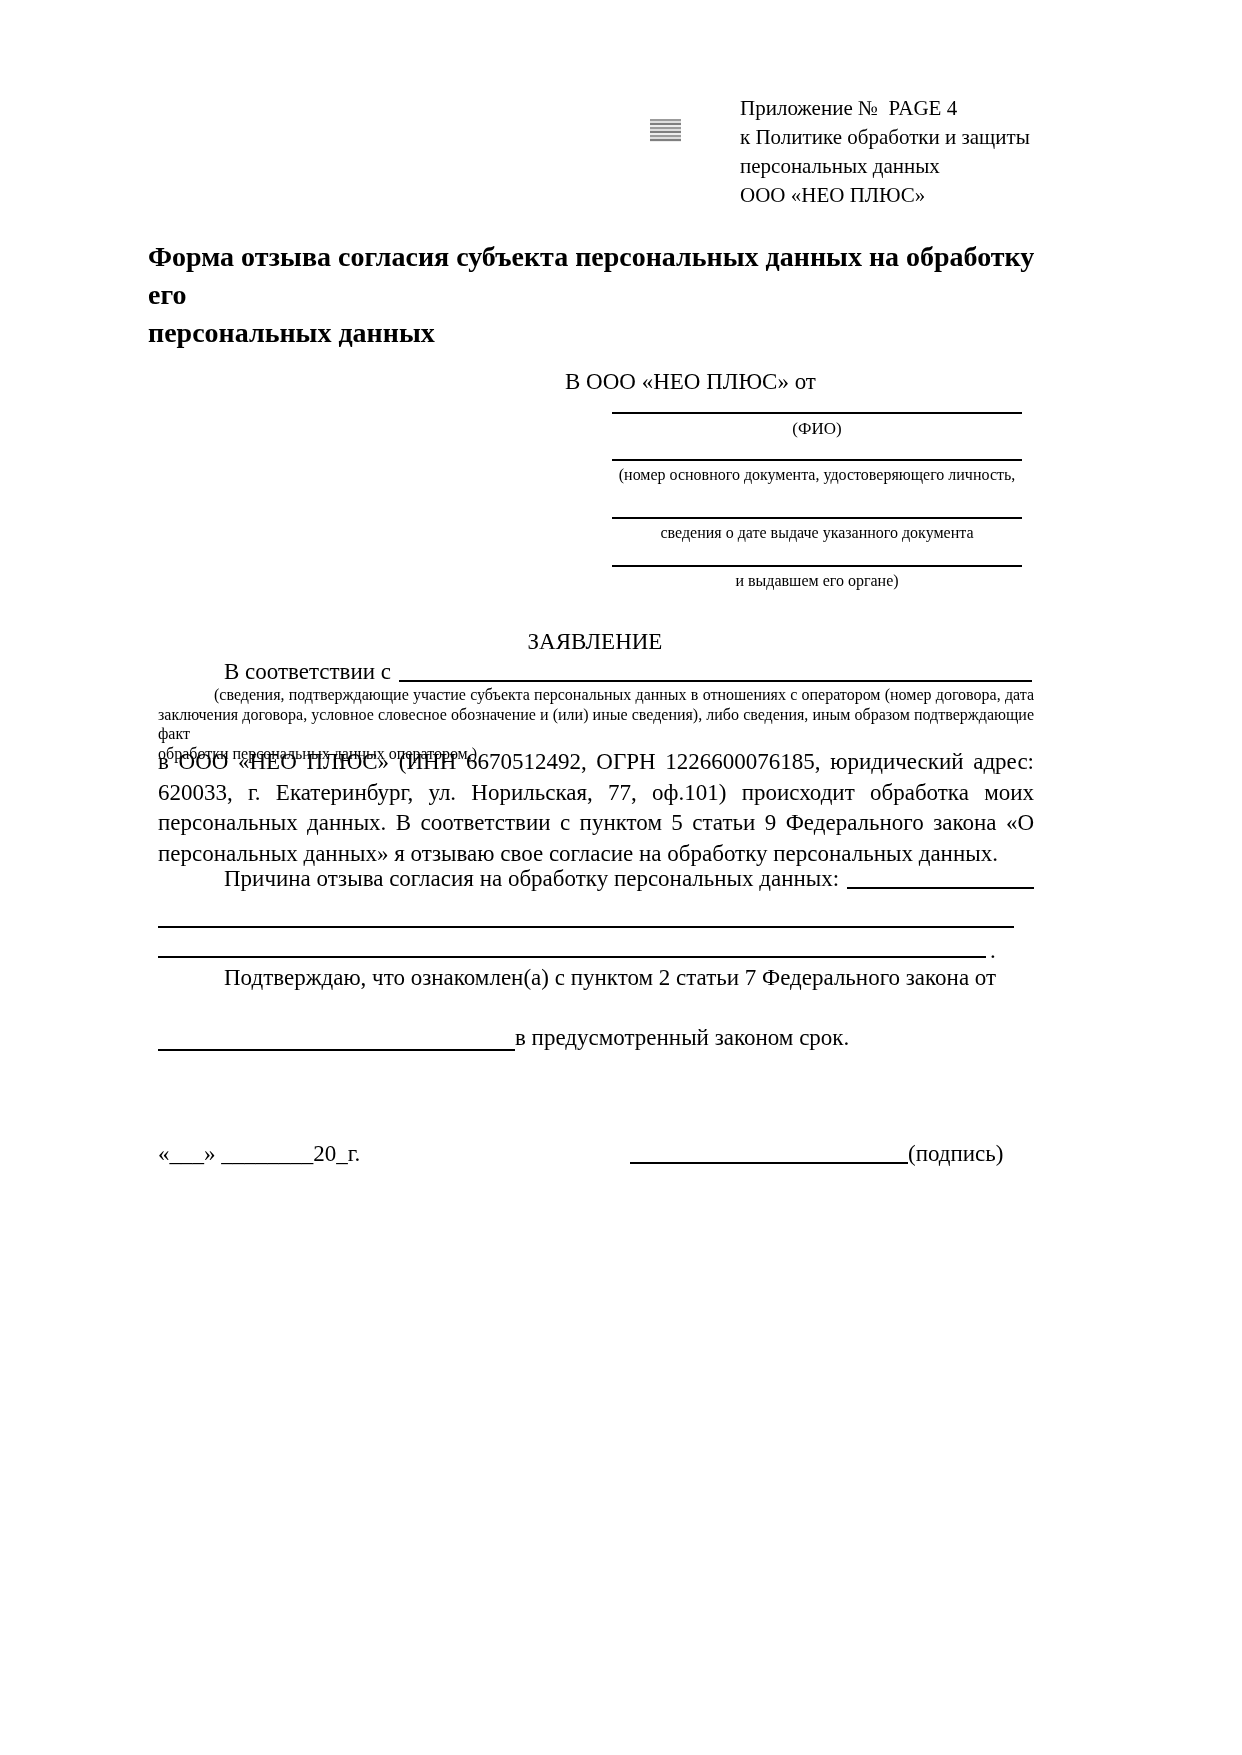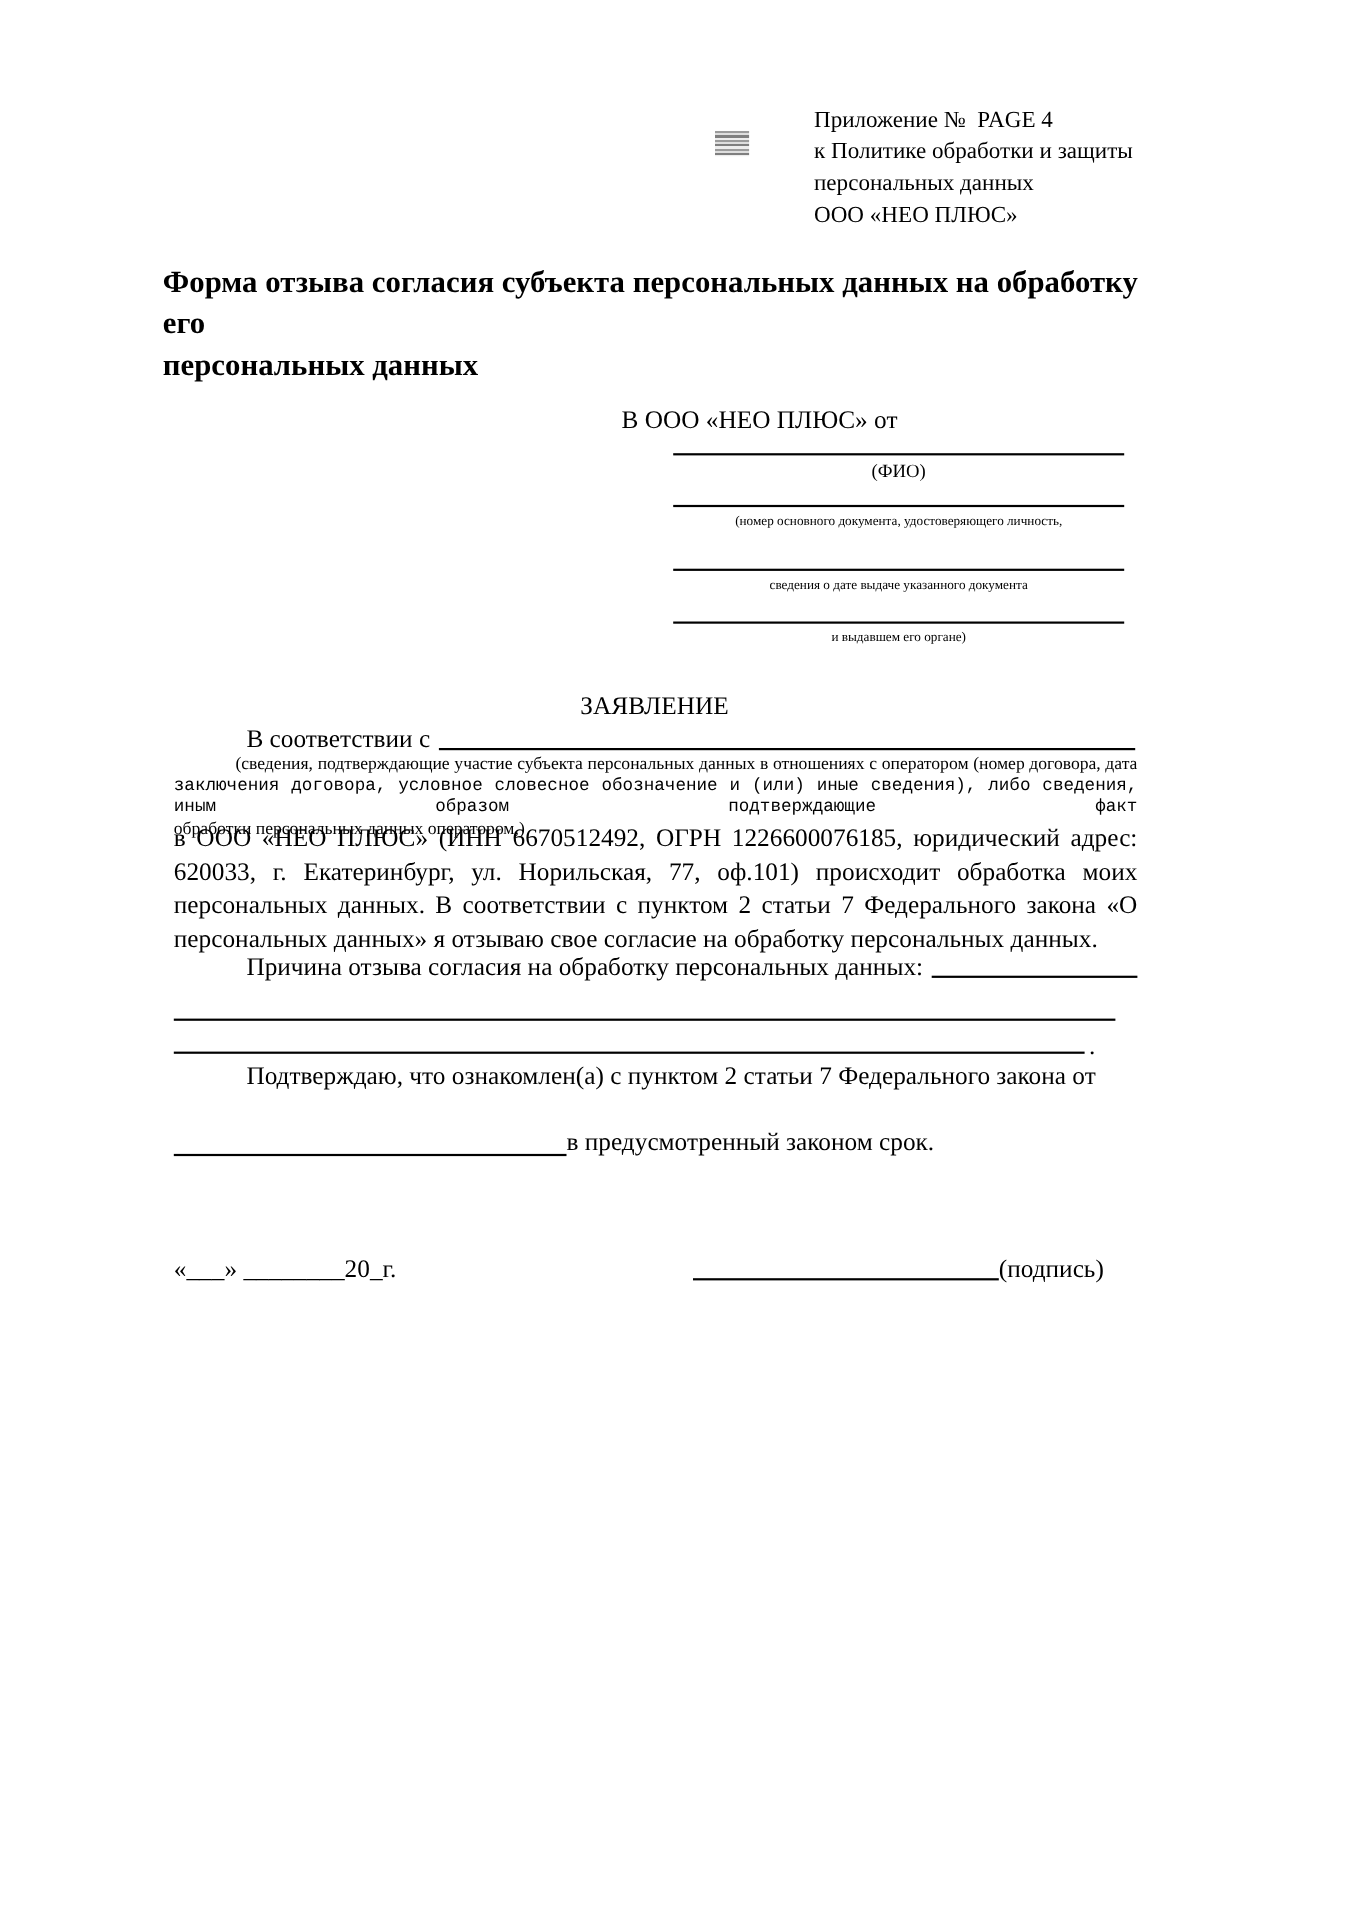--- a/index.html
+++ b/index.html
@@ -14,29 +14,29 @@
   .ref{
     position:absolute;left:740px;top:94px;width:310px;
     font-size:21px;line-height:29px;white-space:pre-wrap;
   }
   .title{
     position:absolute;left:148px;top:238px;width:890px;
     font-weight:700;font-size:28px;line-height:38px;
   }
   .to-line{position:absolute;left:565px;top:369px;font-size:23px;}
   .uline{position:absolute;left:612px;width:410px;height:0;border-bottom:2.5px solid #000;}
-  .cap{position:absolute;left:602px;width:430px;text-align:center;font-size:12px;}
+  .cap{position:absolute;left:602px;width:430px;text-align:center;font-size:16px;}
   .cap-fio{font-size:17px;}
   .heading{position:absolute;left:158px;top:629px;width:874px;text-align:center;font-size:23px;}
   .intro{position:absolute;left:158px;top:659px;width:874px;display:flex;align-items:flex-start;font-size:23px;}
   .indent{display:inline-block;width:66px;flex:0 0 66px;}
   .fill{flex:1 1 auto;border-bottom:2.5px solid #000;margin:0 0 3px 8px;height:0;align-self:flex-end;}
   .note{position:absolute;left:158px;top:685px;width:876px;font-size:16px;line-height:19.5px;}
   .note .l1{padding-left:56px;text-align:justify;text-align-last:justify;}
-  .note .l2{text-align:justify;text-align-last:justify;font-family:Liberation Mono, monospace;}
+  .note .l2{text-align:justify;text-align-last:justify;}
   .note .l3{text-align:left;}
   .bodypara{position:absolute;left:158px;top:747px;width:876px;font-size:23px;line-height:30.5px;}
   .bodypara .jl{text-align:justify;text-align-last:justify;}
   .bodypara .ll{text-align:left;}
   .reason{position:absolute;left:158px;top:866px;width:876px;display:flex;align-items:flex-end;font-size:23px;}
   .blank1{position:absolute;left:158px;top:926px;width:856px;height:0;border-bottom:2.5px solid #000;}
   .blank2{position:absolute;left:158px;top:956px;width:828px;height:0;border-bottom:2.5px solid #000;}
   .blank2-dot{position:absolute;left:990px;top:938px;font-size:23px;}
   .confirm{position:absolute;left:158px;top:963px;width:876px;font-size:23px;line-height:29.5px;}
   .confirm .l1{padding-left:66px;}
@@ -89,21 +89,21 @@
 
   <div class="note">
     <div class="l1">(сведения, подтверждающие участие субъекта персональных данных в отношениях с оператором (номер договора, дата</div>
     <div class="l2">заключения договора, условное словесное обозначение и (или) иные сведения), либо сведения, иным образом подтверждающие факт</div>
     <div class="l3">обработки персональных данных оператором,)</div>
   </div>
 
   <div class="bodypara">
     <div class="jl">в ООО «НЕО ПЛЮС» (ИНН 6670512492, ОГРН 1226600076185, юридический адрес:</div>
     <div class="jl">620033, г. Екатеринбург, ул. Норильская, 77, оф.101) происходит обработка моих</div>
-    <div class="jl">персональных данных. В соответствии с пунктом 2 статьи 7 Федерального закона «О</div>
+    <div class="jl">персональных данных. В соответствии с пунктом 5 статьи 9 Федерального закона «О</div>
     <div class="ll">персональных данных» я отзываю свое согласие на обработку персональных данных.</div>
   </div>
 
   <div class="reason">
     <span class="indent"></span>
     <span>Причина отзыва согласия на обработку персональных данных:</span>
     <span class="fill"></span>
   </div>
 
   <div class="blank1"></div>

